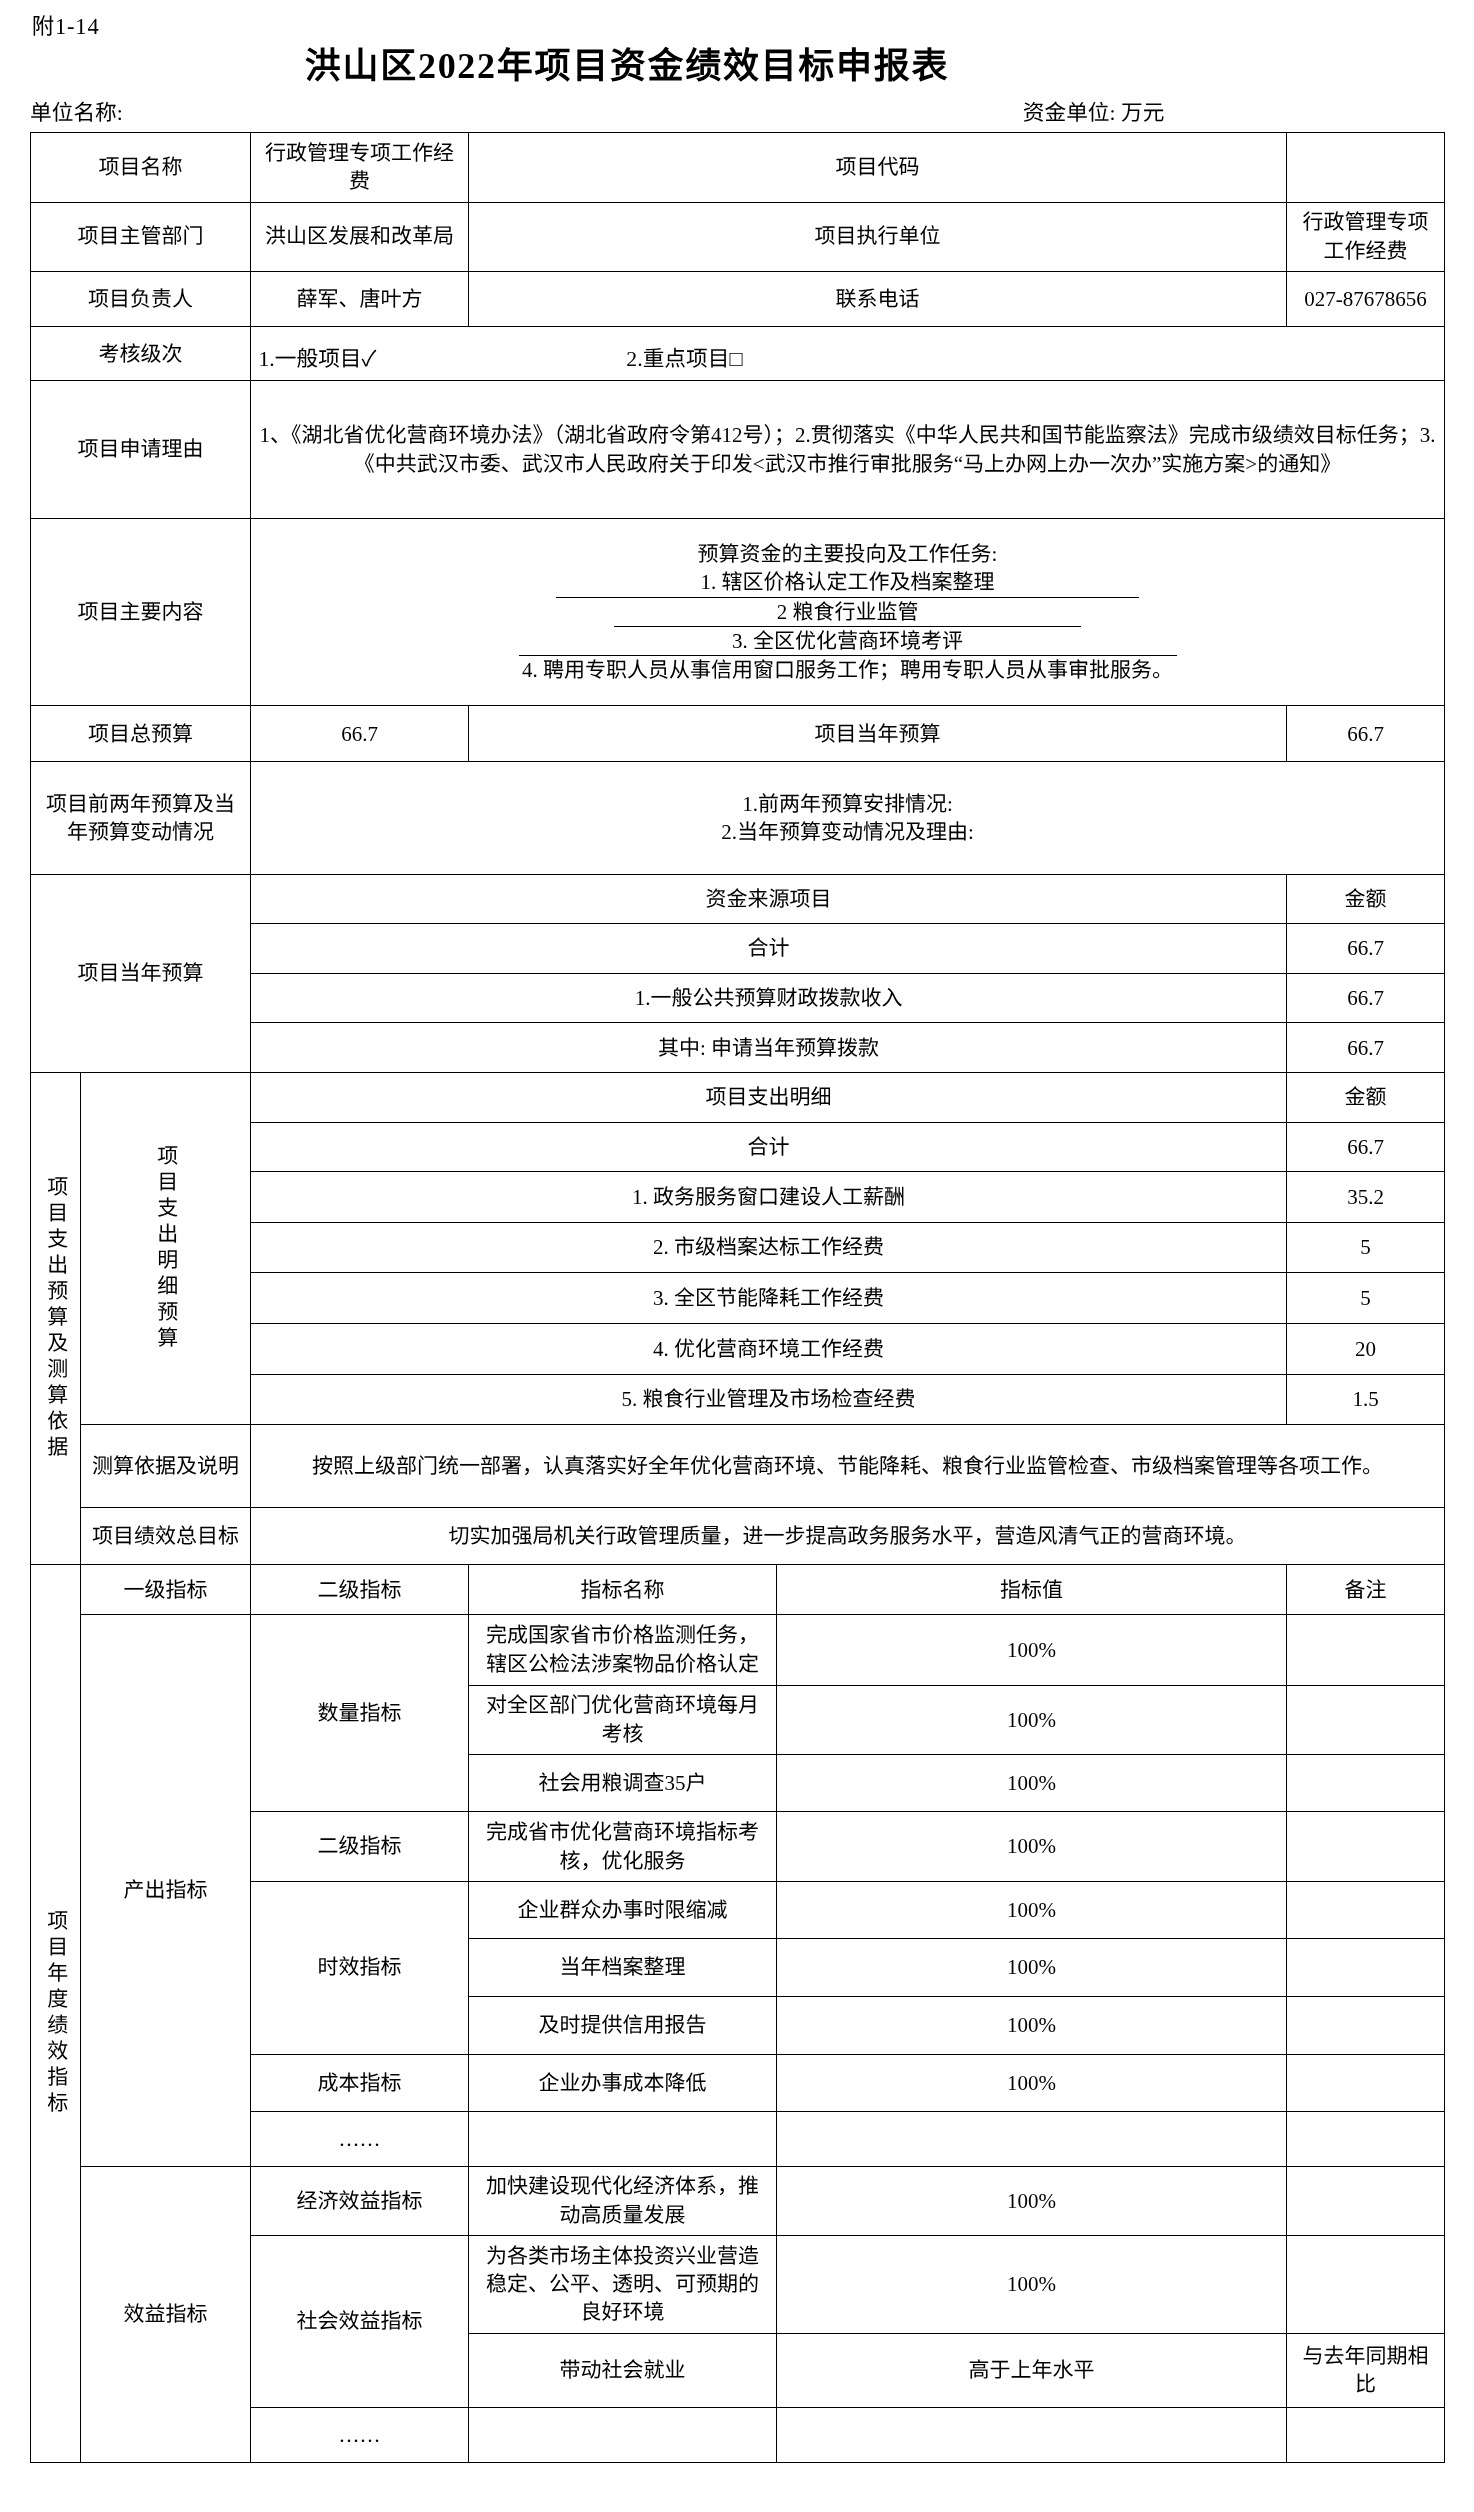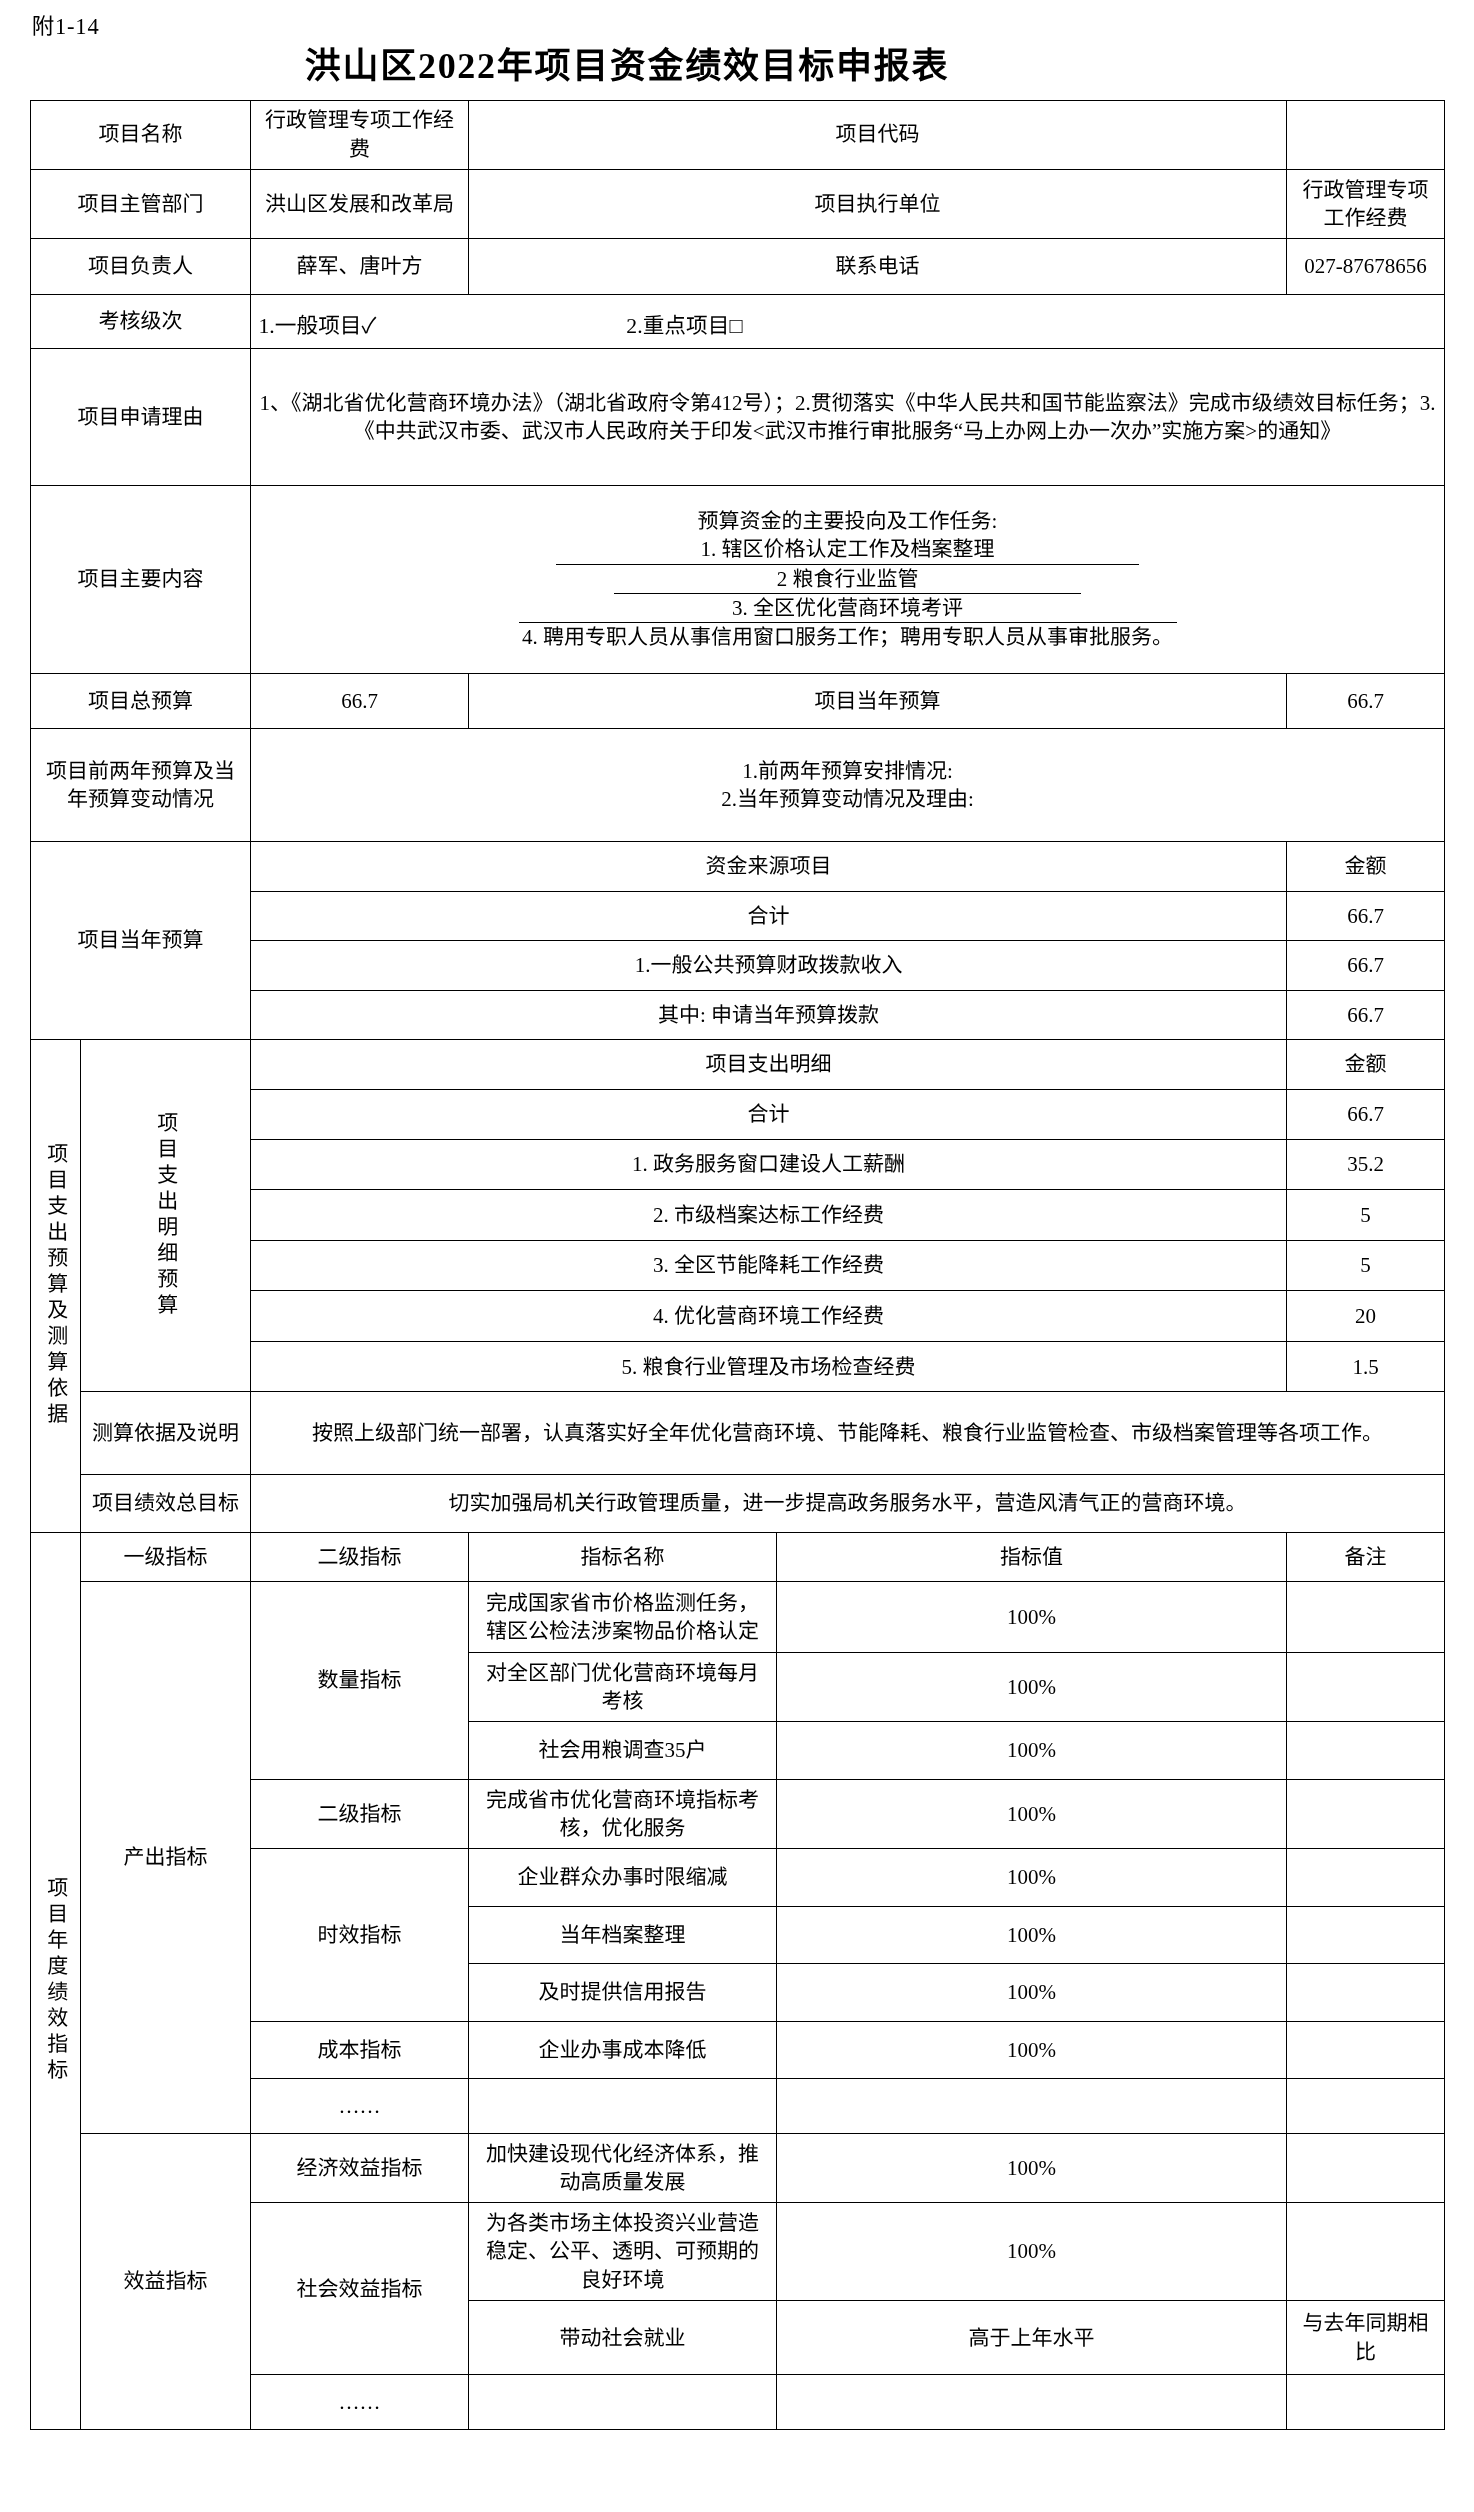--- a/index.html
+++ b/index.html
@@ -86,20 +86,24 @@
 </style>
 </head>
 <body>
 
 <div class="page">
 
   <div class="attach-no">附1-14</div>
 
   <div class="doc-title">洪山区2022年项目资金绩效目标申报表</div>
 
+  <div class="meta-row">
+    <span class="meta-left">单位名称:</span>
+    <span class="meta-right">资金单位: 万元</span>
+  </div>
 
   <table class="form">
     <colgroup>
       <col style="width:50px">
       <col style="width:65px">
       <col style="width:105px">
       <col style="width:218px">
       <col style="width:308px">
       <col style="width:510px">
       <col style="width:158px">

